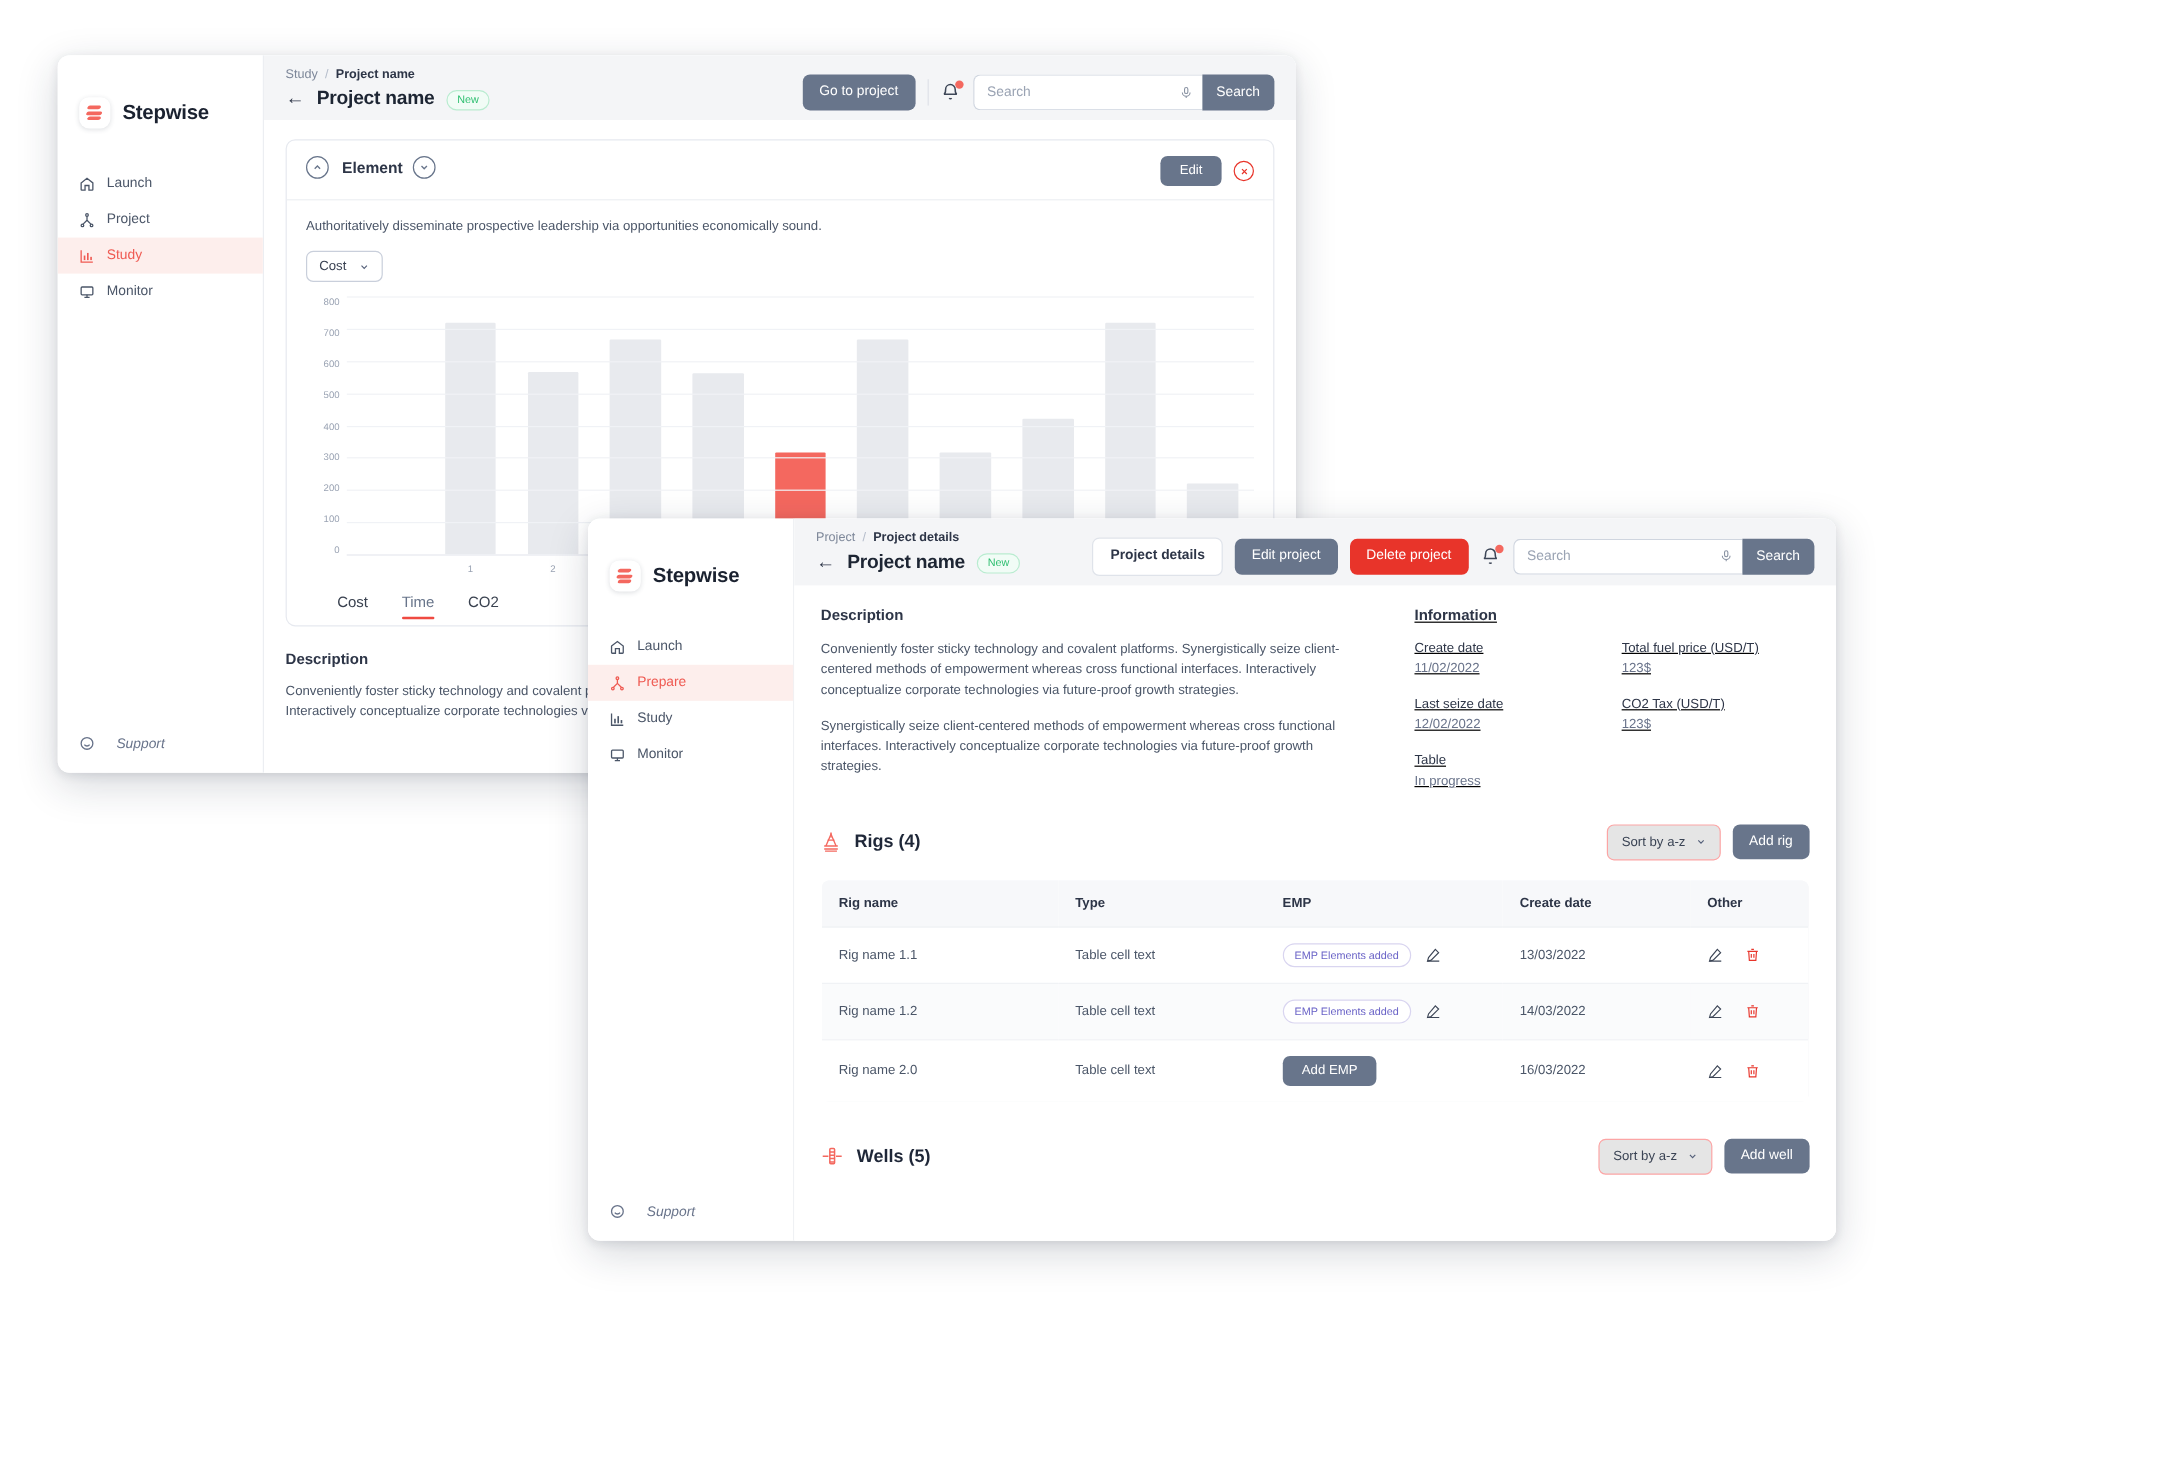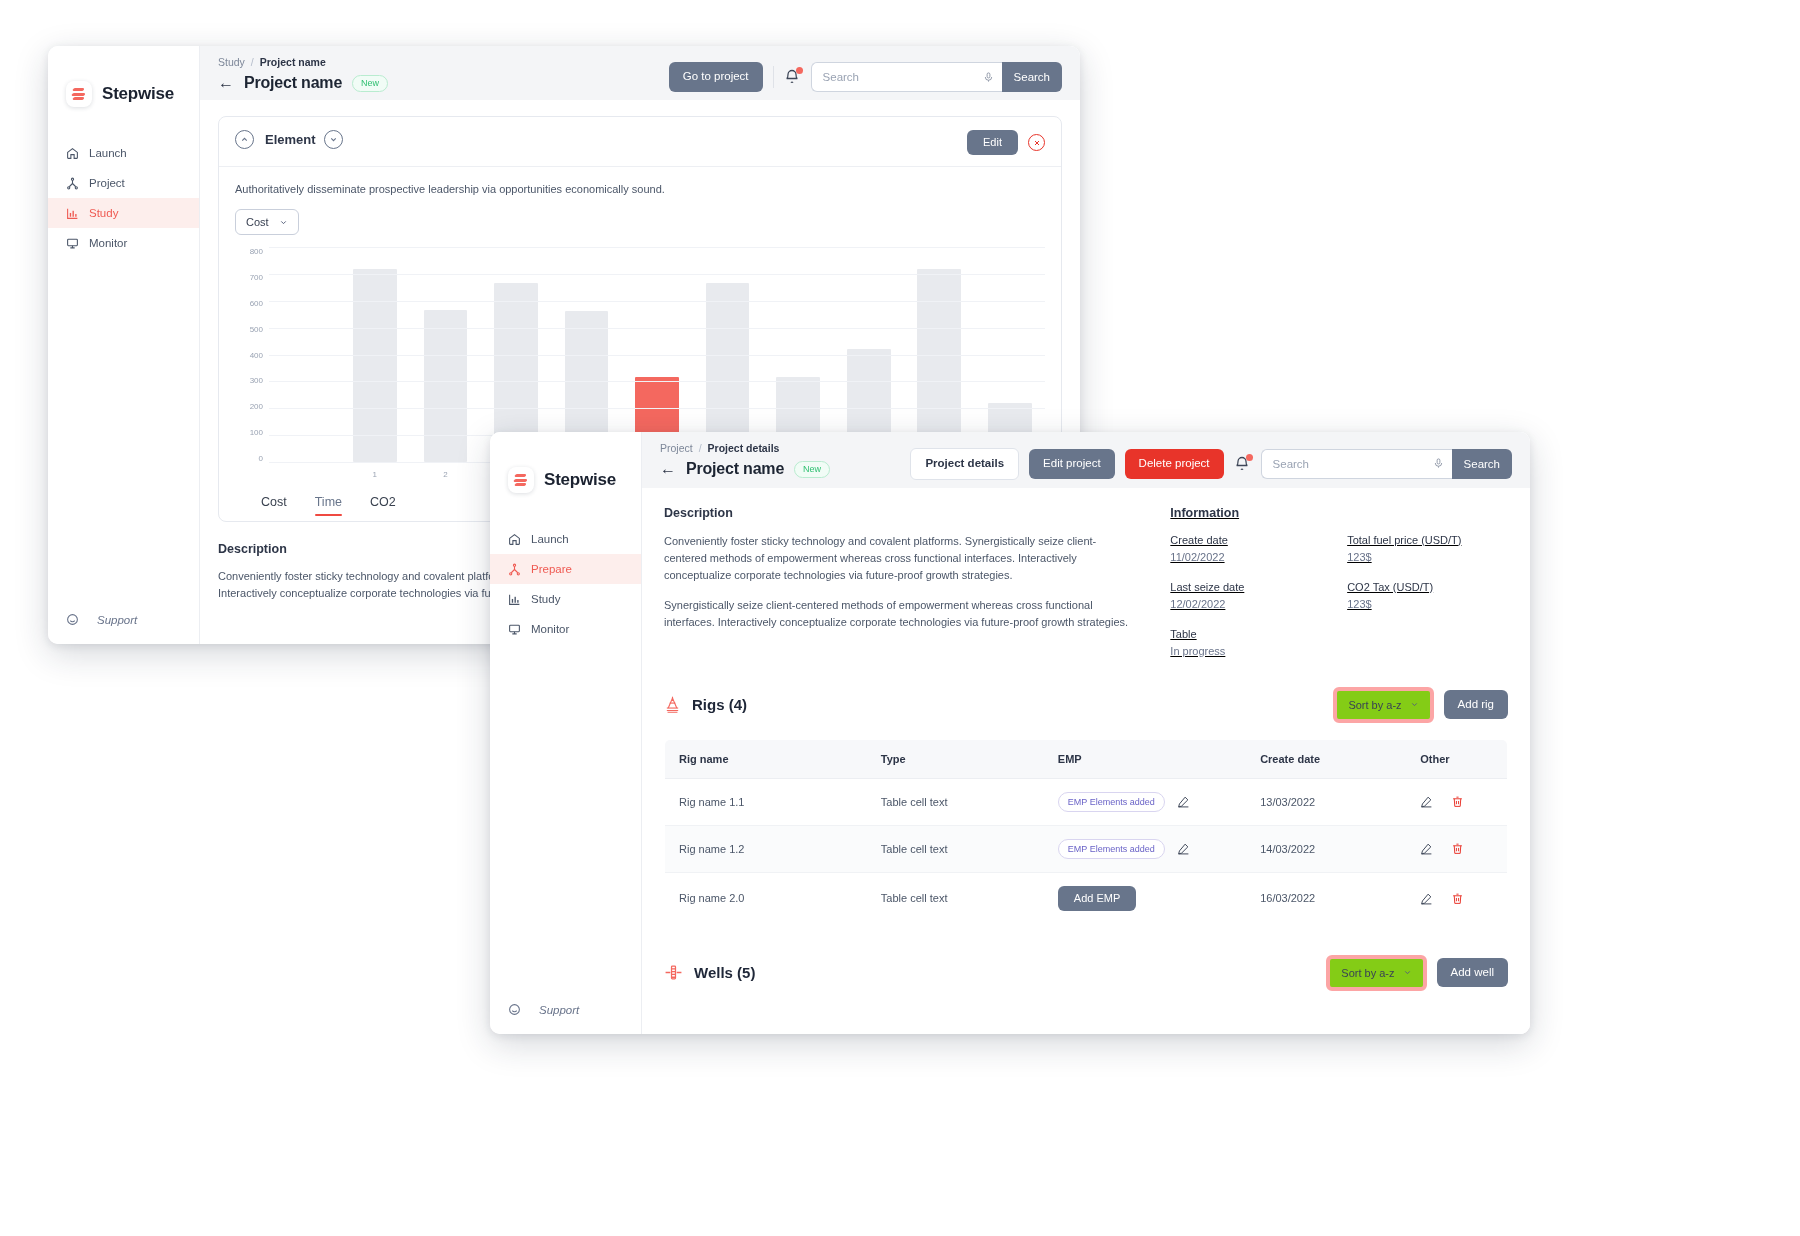--- a/index.html
+++ b/index.html
@@ -14,21 +14,21 @@
   
   .window {
     position: absolute;
     background: #ffffff;
     border-radius: 10px;
     box-shadow: 0 10px 34px rgba(30,40,60,0.18), 0 2px 8px rgba(30,40,60,0.10);
     overflow: hidden;
     display: flex;
   }
   .sidebar {
-    width: 152px;
+    width: 172px;
     background: #ffffff;
     border-right: 1px solid #eceef2;
     display: flex;
     flex-direction: column;
     flex: none;
   }
   .brand {
     display: flex; align-items: center; gap: 10px;
     padding: 22px 0 0 18px;
     height: 74px;
@@ -219,21 +219,21 @@
 
   .sec-head {
     display:flex; align-items:center; justify-content:space-between;
     margin-top: 30px;
   }
   .sec-head-left { display:flex; align-items:center; gap: 11px; }
   .sec-h2 { font-size: 15px; font-weight:700; color:#1f2738; }
   .sec-head-right { display:flex; align-items:center; gap: 10px; }
   .sort-pill {
     display:inline-flex; align-items:center; gap:8px;
-    border:4px solid #fca5a5; border-radius:6px; background:#84cc16;
+    border:1px solid #fca5a5; border-radius:6px; background:#e5e5e5;
     padding: 8px 11px; font-size: 11px; color:#3a4354; cursor:pointer;justify-content:center;
   }
 
   table.tbl { width:100%; border-collapse: collapse; margin-top: 16px;
     border:1px solid #eceef2; border-radius:6px; overflow:hidden; }
   table.tbl th {
     background:#f7f8fa; text-align:left; font-size:11px; color:#2d3547;
     font-weight:600; padding: 13px 14px; border-bottom:1px solid #eceef2;
   }
   table.tbl td {

